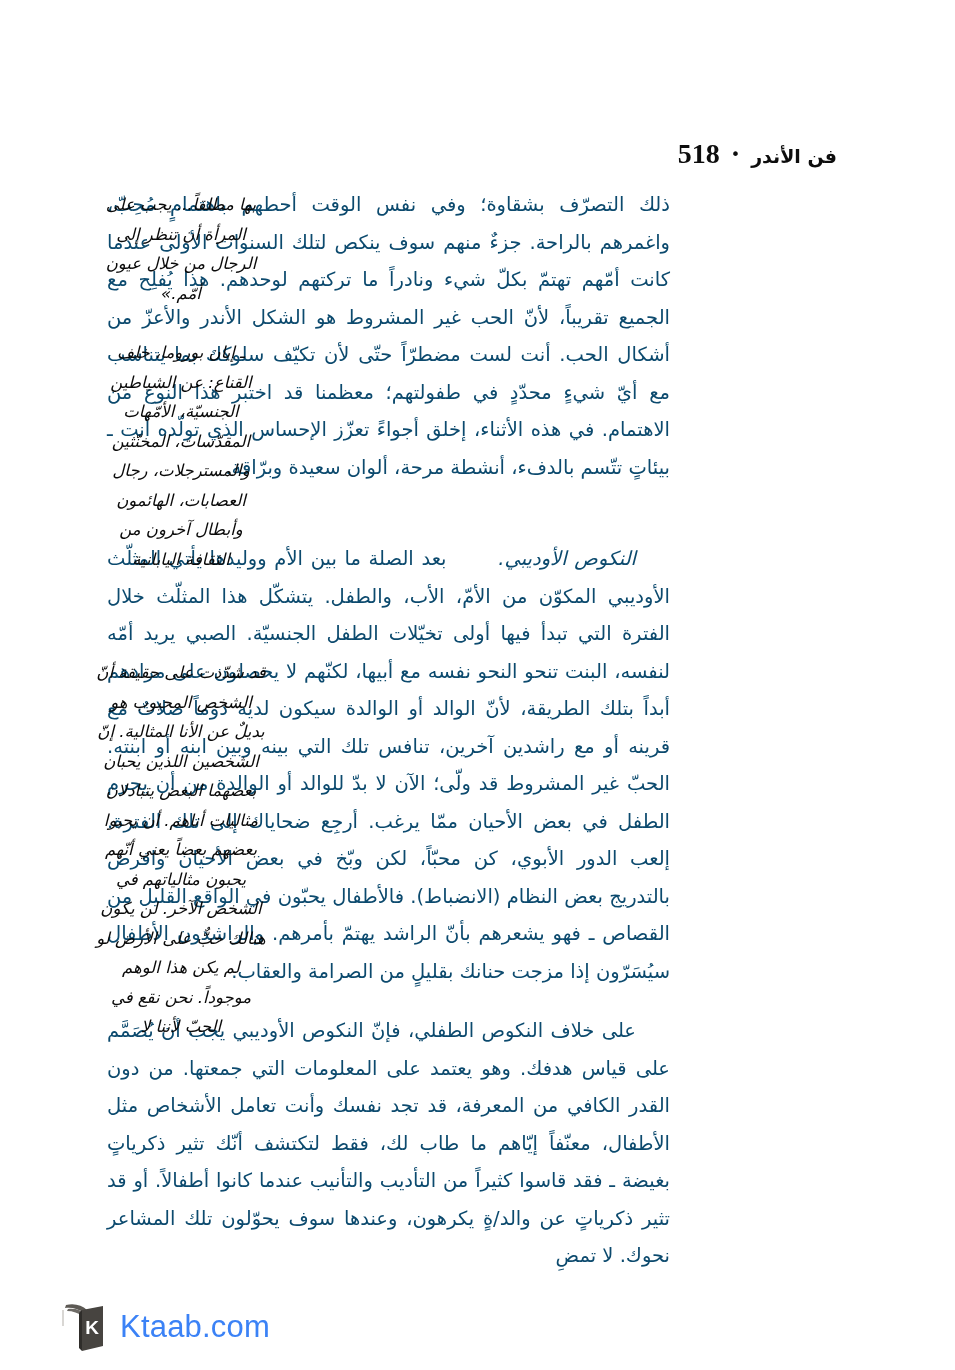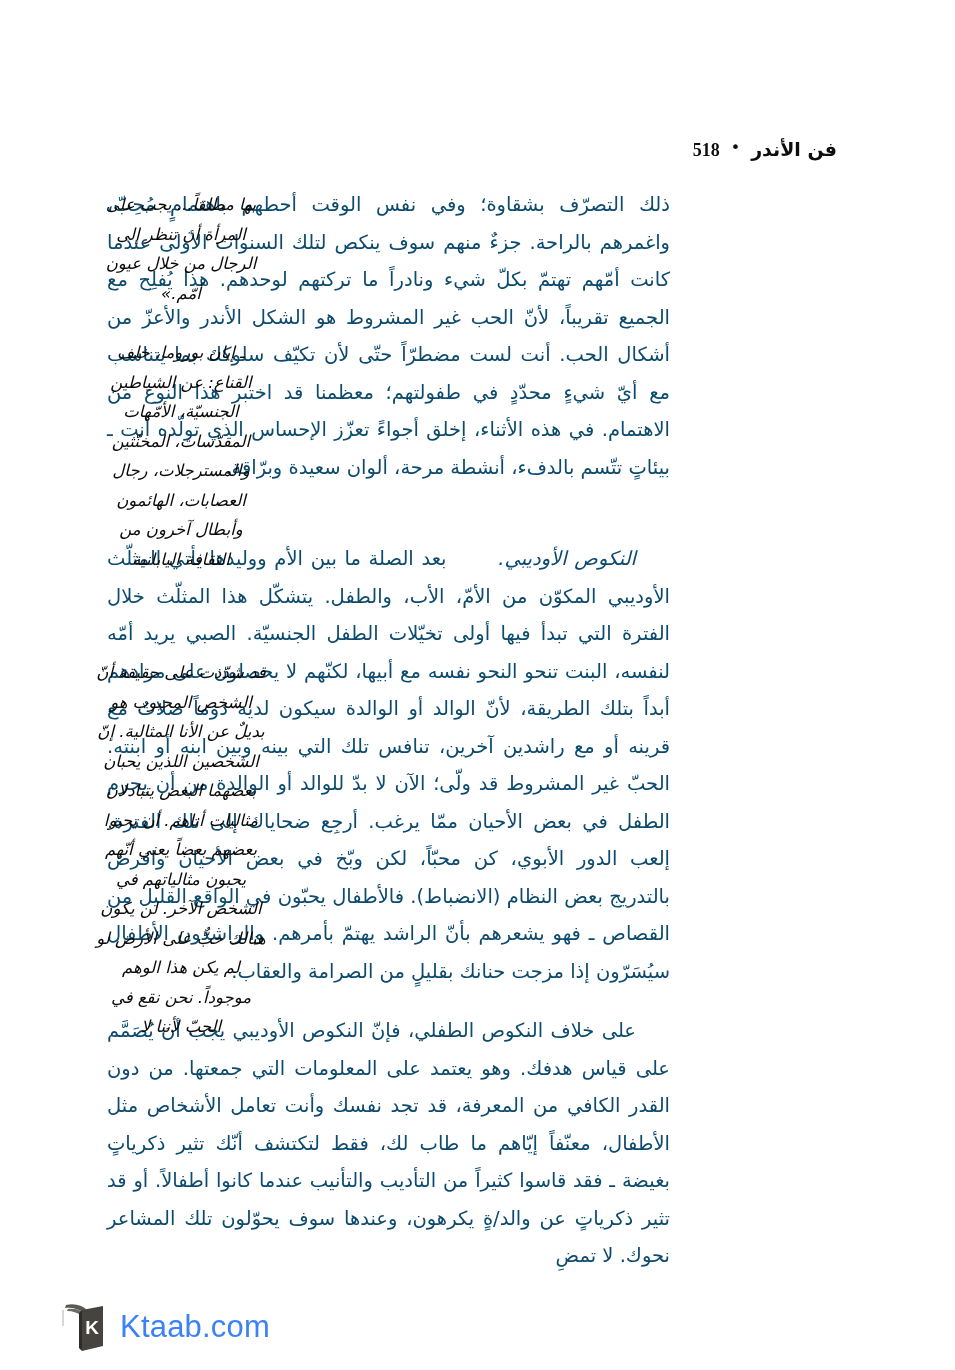--- a/index.html
+++ b/index.html
@@ -36,21 +36,21 @@
   }
   .running-head .rh-dot {
     font-size: 16px;
     line-height: 1;
     color: #0d0d0d;
     position: relative;
     top: -3px;
   }
   .running-head .rh-folio {
     font-family: "Liberation Serif", serif;
-    font-size: 18px;
+    font-size: 28px;
     font-weight: 700;
     color: #0d0d0d;
   }
 
   
   .body-column {
     position: absolute;
     top: 186px;
     right: 285px;
     width: 563px;

